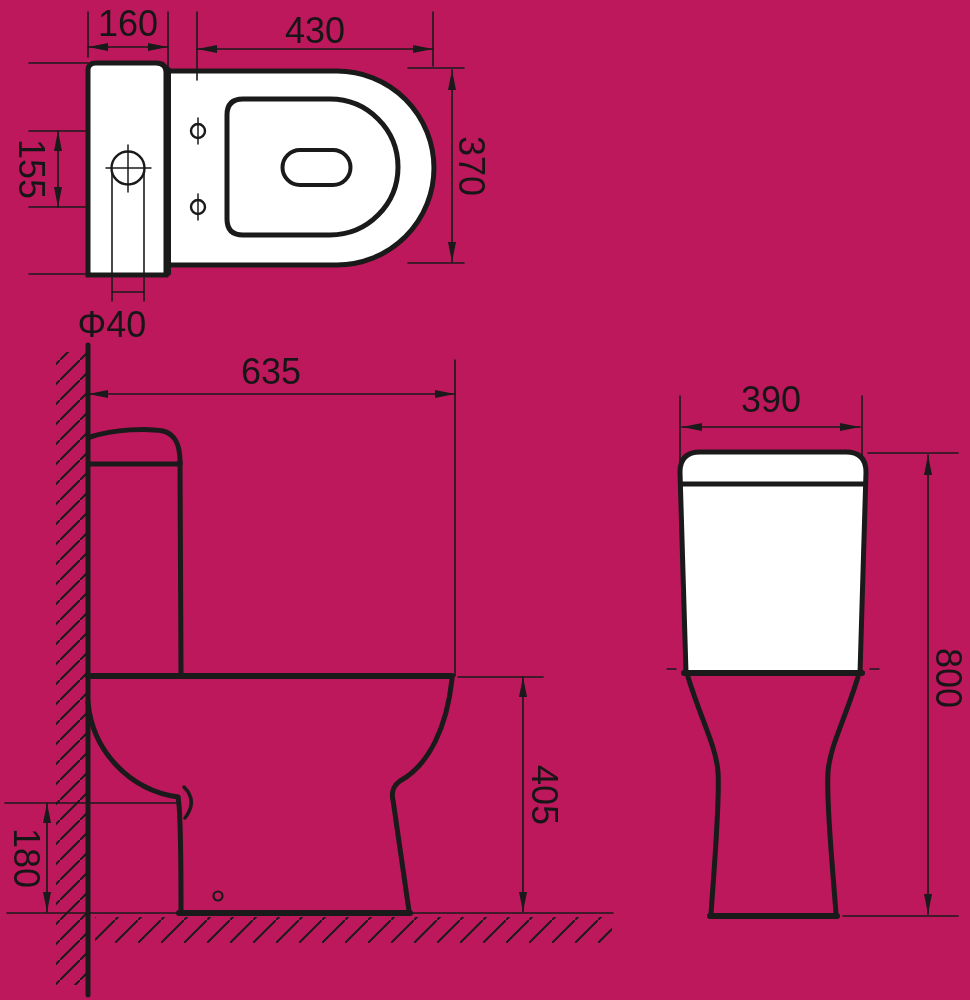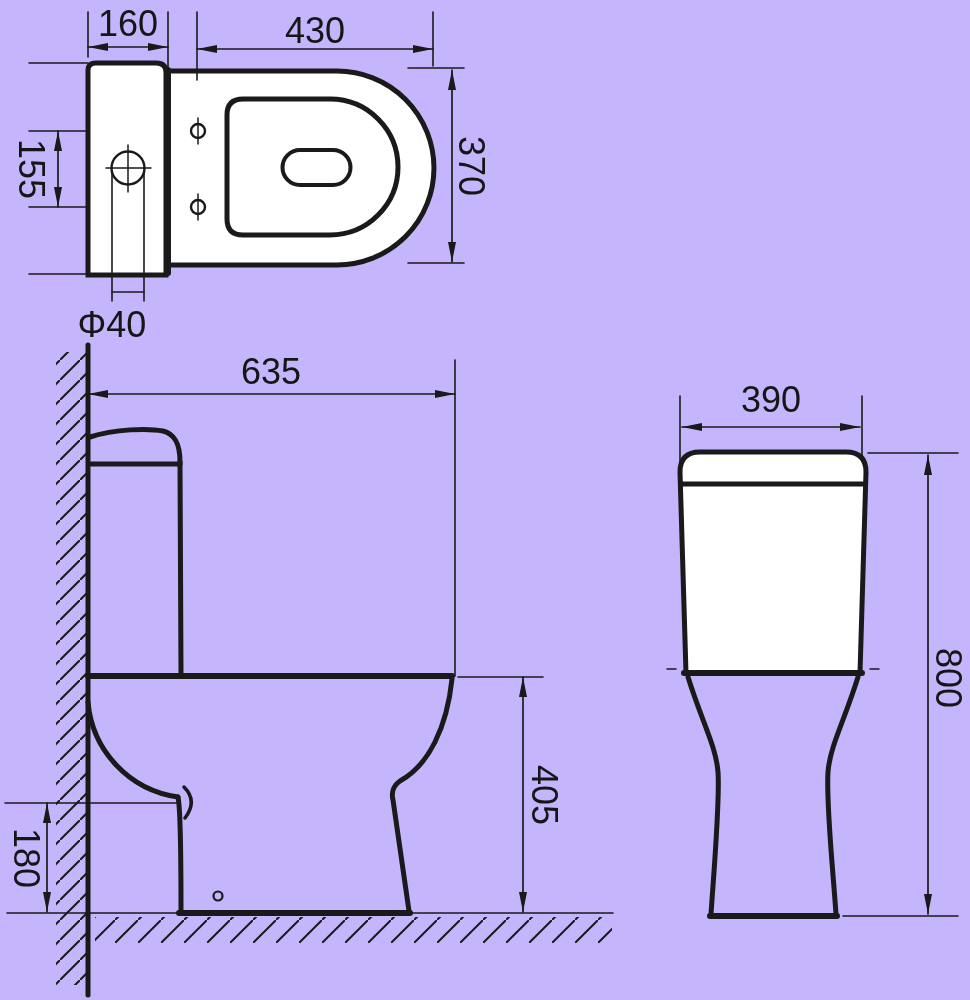--- a/index.html
+++ b/index.html
@@ -1,16 +1,16 @@
 <!DOCTYPE html>
 <html><head>
 <meta charset="utf-8">
 <style>
   html,body{margin:0;padding:0;background:#ffffff;}
-  .stage{width:970px;height:1000px;background:#c4b5fd;position:relative;overflow:hidden;}
+  .stage{width:970px;height:1000px;background:#be185d;position:relative;overflow:hidden;}
   svg{display:block;}
   text{font-family:"Liberation Sans","DejaVu Sans",sans-serif;font-size:36px;fill:#161616;}
 </style>
 </head>
 <body>
 
 <div class="stage">
 <svg width="970" height="1000" viewBox="0 0 970 1000">
   <defs>
     <marker id="arw" markerUnits="userSpaceOnUse" markerWidth="22" markerHeight="12" refX="21" refY="6" orient="auto-start-reverse">

